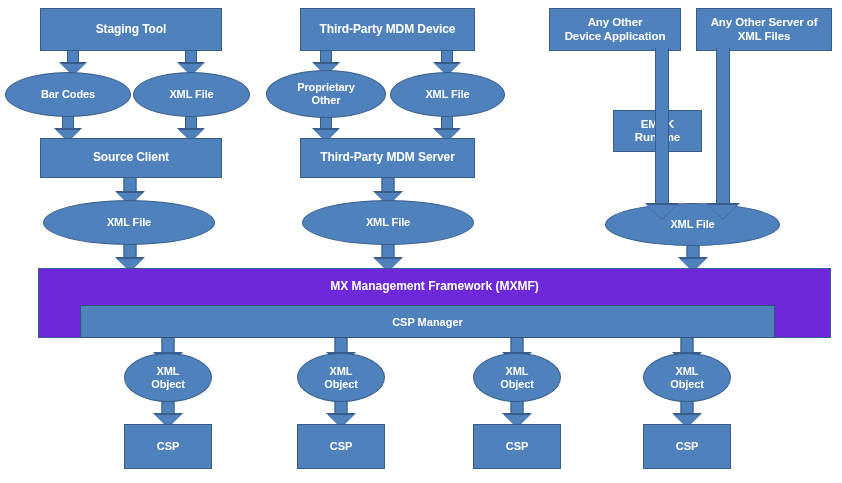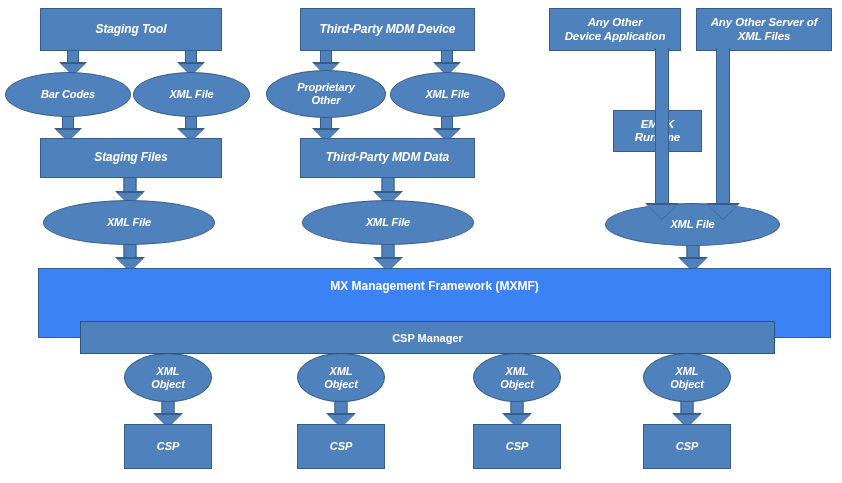--- a/index.html
+++ b/index.html
@@ -25,21 +25,20 @@
     align-items: center;
     justify-content: center;
     text-align: center;
     color: #ffffff;
     font-weight: bold;
     line-height: 1.15;
     letter-spacing: -0.1px;
     background: #4F81BD;
     border: 1px solid #385D8A;
     z-index: 5;
-    font-style: italic;
   }
   .node.box { border-radius: 0; }
   .node.ellipse { border-radius: 50% / 50%; }
 
   .node .lbl {
     display: block;
     padding: 0 3px;
     white-space: pre-line;
   }
 
@@ -91,21 +90,21 @@
     transform: translate(-50%, -100%);
   }
 
   
   .arrow.thick { z-index: 8; }
 
   
   .framework {
     position: absolute;
     box-sizing: border-box;
-    background: #3b82f6;
+    background: #6d28d9;
     border: 1px solid #385D8A;
     z-index: 6;
   }
   .framework .fw-title {
     position: absolute;
     left: 0;
     right: 0;
     text-align: center;
     color: #ffffff;
     font-weight: bold;
@@ -275,53 +274,53 @@
           <div class="outer" style="border-left-width: 15px; border-right-width: 15px; border-top-width: 15px;"></div>
           <div class="inner" style="border-left-width: 13.4px; border-right-width: 13.4px; border-top-width: 12.8px; margin-top: -1.2px;"></div>
         </div>
       </div>
     </div>
 
   <div id="framework-layer">
       <div class="framework" style="left: 38px; top: 268px; width: 793px; height: 70px;">
         <div class="fw-title" style="top: 10px; font-size: 12px;">MX  Management Framework (MXMF)</div>
       </div>
-      <div class="inner-box" style="left: 80px; top: 321px; width: 695px; height: 33px; font-size: 11px;">
+      <div class="inner-box" style="left: 80px; top: 305px; width: 695px; height: 33px; font-size: 11px;">
         <span class="lbl">CSP Manager</span>
       </div>
     </div>
 
   <div id="node-layer">
       <div class="node box" style="left: 40px; top: 8px; width: 182px; height: 43px; font-size: 12px;">
         <span class="lbl">Staging Tool</span>
       </div>
       <div class="node ellipse" style="left: 5px; top: 72px; width: 126px; height: 45px; font-size: 11px;">
         <span class="lbl">Bar Codes</span>
       </div>
       <div class="node ellipse" style="left: 133px; top: 72px; width: 117px; height: 45px; font-size: 11px;">
         <span class="lbl">XML File</span>
       </div>
       <div class="node box" style="left: 40px; top: 138px; width: 182px; height: 40px; font-size: 12px;">
-        <span class="lbl">Staging Files</span>
+        <span class="lbl">Source Client</span>
       </div>
       <div class="node ellipse" style="left: 43px; top: 200px; width: 172px; height: 45px; font-size: 11px;">
         <span class="lbl">XML File</span>
       </div>
       <div class="node box" style="left: 300px; top: 8px; width: 175px; height: 43px; font-size: 12px;">
         <span class="lbl">Third-Party MDM Device</span>
       </div>
       <div class="node ellipse" style="left: 266px; top: 70px; width: 120px; height: 48px; font-size: 11px;">
         <span class="lbl">Proprietary
 Other</span>
       </div>
       <div class="node ellipse" style="left: 390px; top: 72px; width: 115px; height: 45px; font-size: 11px;">
         <span class="lbl">XML File</span>
       </div>
       <div class="node box" style="left: 300px; top: 138px; width: 175px; height: 40px; font-size: 12px;">
-        <span class="lbl">Third-Party MDM Data</span>
+        <span class="lbl">Third-Party MDM Server</span>
       </div>
       <div class="node ellipse" style="left: 302px; top: 200px; width: 172px; height: 45px; font-size: 11px;">
         <span class="lbl">XML File</span>
       </div>
       <div class="node box" style="left: 549px; top: 8px; width: 132px; height: 43px; font-size: 11.5px;">
         <span class="lbl">Any Other
 Device Application</span>
       </div>
       <div class="node box" style="left: 696px; top: 8px; width: 136px; height: 43px; font-size: 11.5px;">
         <span class="lbl">Any Other Server of

